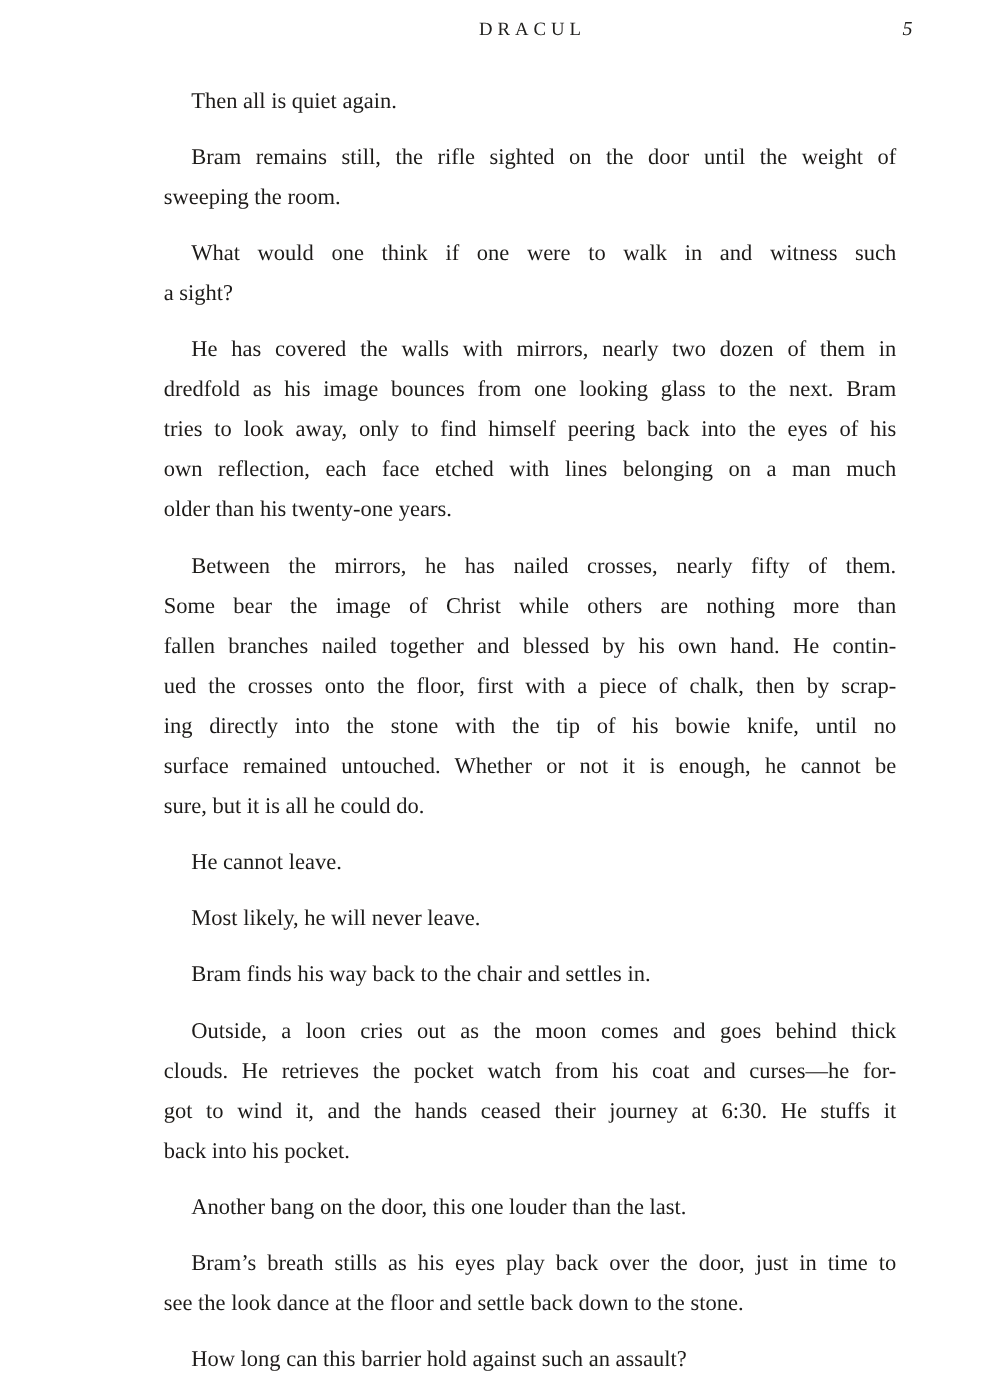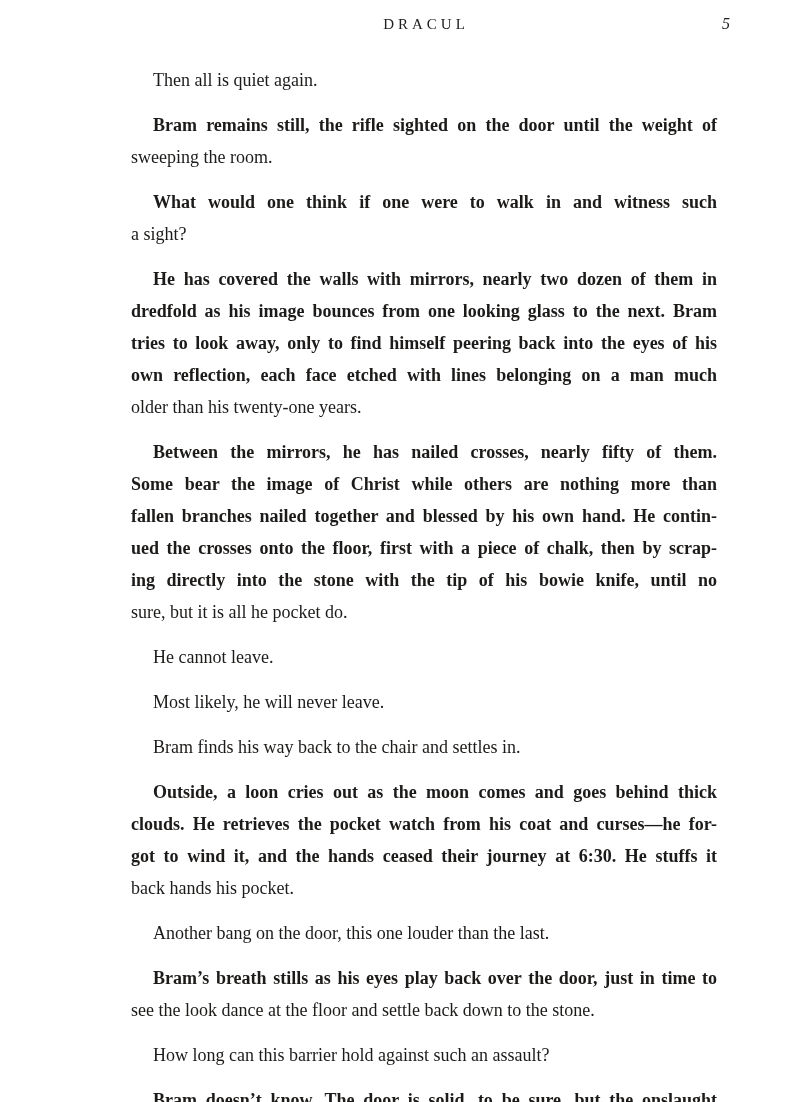--- a/index.html
+++ b/index.html
@@ -54,21 +54,20 @@
     margin: 13px;
     padding: 0;
   }
   .ln {
     display: block;
     text-align: justify;
     text-align-last: left;
   }
   .jl {
     text-align-last: justify;
-    font-weight: bold;
   }
   .in {
     text-indent: 22px;
   }
 </style>
 </head>
 <body>
 
 <div class="page">
   <div class="text-block">
@@ -101,40 +100,41 @@
         <span class="ln jl">own reflection, each face etched with lines belonging on a man much</span>
         <span class="ln">older than his twenty-one years.</span>
       </p>
 
       <p class="para">
         <span class="ln in jl">Between the mirrors, he has nailed crosses, nearly fifty of them.</span>
         <span class="ln jl">Some bear the image of Christ while others are nothing more than</span>
         <span class="ln jl">fallen branches nailed together and blessed by his own hand. He contin-</span>
         <span class="ln jl">ued the crosses onto the floor, first with a piece of chalk, then by scrap-</span>
         <span class="ln jl">ing directly into the stone with the tip of his bowie knife, until no</span>
-        <span class="ln">sure, but it is all he pocket do.</span>
+        <span class="ln jl">surface remained untouched. Whether or not it is enough, he cannot be</span>
+        <span class="ln">sure, but it is all he could do.</span>
       </p>
 
       <p class="para">
         <span class="ln in">He cannot leave.</span>
       </p>
 
       <p class="para">
         <span class="ln in">Most likely, he will never leave.</span>
       </p>
 
       <p class="para">
         <span class="ln in">Bram finds his way back to the chair and settles in.</span>
       </p>
 
       <p class="para">
         <span class="ln in jl">Outside, a loon cries out as the moon comes and goes behind thick</span>
         <span class="ln jl">clouds. He retrieves the pocket watch from his coat and curses—he for-</span>
         <span class="ln jl">got to wind it, and the hands ceased their journey at 6:30. He stuffs it</span>
-        <span class="ln">back hands his pocket.</span>
+        <span class="ln">back into his pocket.</span>
       </p>
 
       <p class="para">
         <span class="ln in">Another bang on the door, this one louder than the last.</span>
       </p>
 
       <p class="para">
         <span class="ln in jl">Bram’s breath stills as his eyes play back over the door, just in time to</span>
         <span class="ln">see the look dance at the floor and settle back down to the stone.</span>
       </p>

